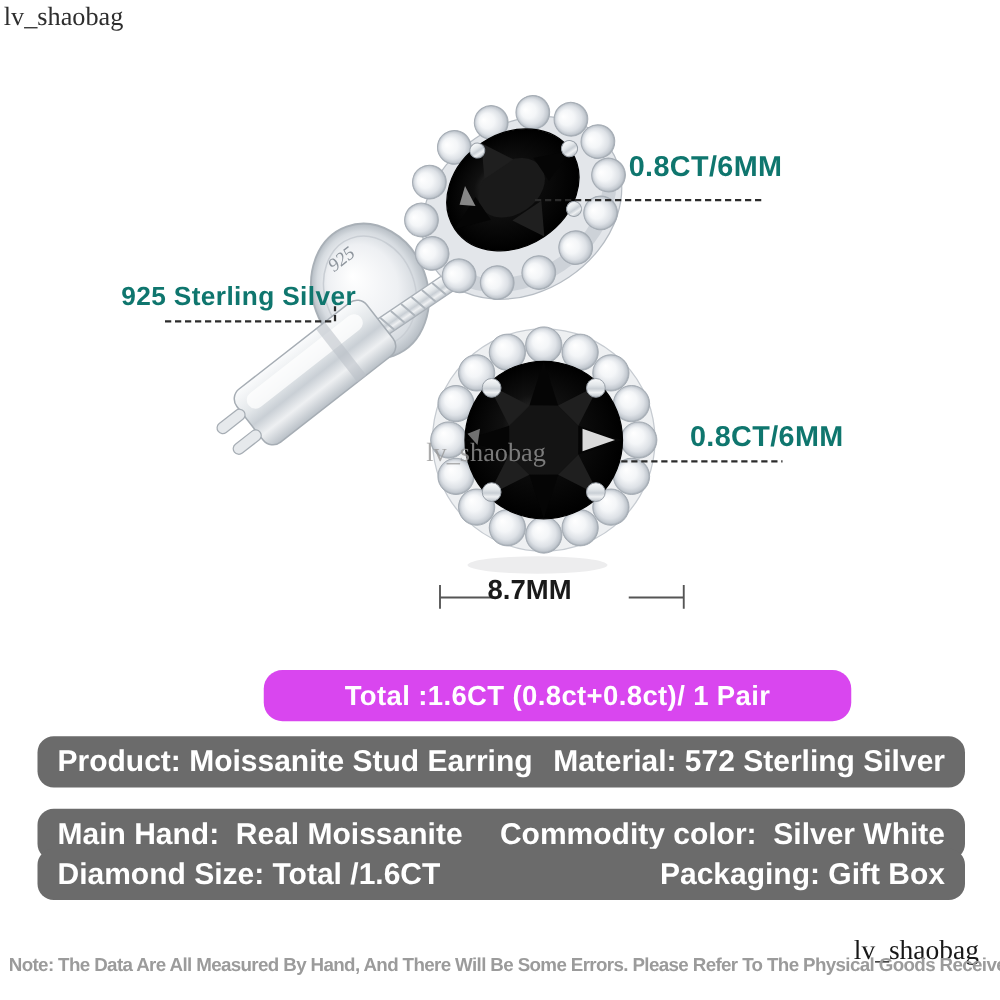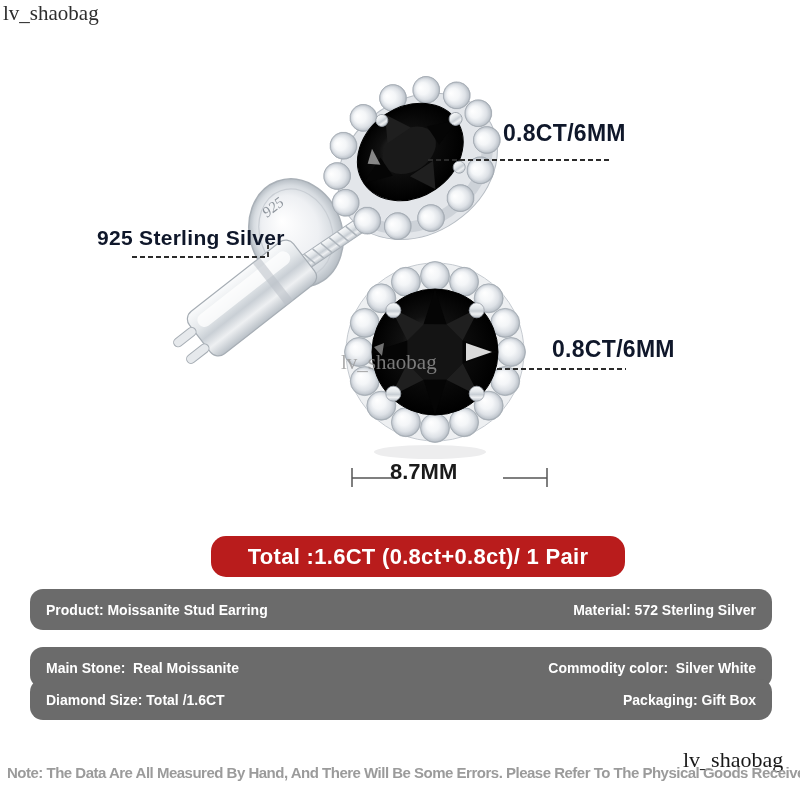--- a/index.html
+++ b/index.html
@@ -3,33 +3,33 @@
 <meta charset="utf-8">
 <style>
   html,body{margin:0;padding:0;background:#fff;}
   .canvas{position:relative;width:800px;height:800px;background:#fff;overflow:hidden;
           font-family:"Liberation Sans",sans-serif;}
   .abs{position:absolute;}
   .wm{font-family:"Liberation Serif",serif;color:#2e2e2e;text-align:center;}
   .wm-top{left:3px;top:1px;font-size:21px;}
   .wm-center{left:341px;top:350px;font-size:21px;color:rgba(150,150,150,.8);}
   .wm-bottom{left:683px;top:747px;font-size:22px;color:#181818;}
-  .ann{font-size:23px;font-weight:600;color:#0f172a;letter-spacing:.3px;text-align:right;}
+  .ann{font-size:23px;font-weight:600;color:#0f766e;letter-spacing:.3px;text-align:right;}
   .ann-top{left:503px;top:120px;}
   .ann-front{left:552px;top:336px;}
   .ann-material{left:73px;top:226px;font-size:21px;margin-left:24px;}
   .measure-text{width:120px;text-align:left;font-size:22px;font-weight:600;color:#1a1a1a;}
   .mm{left:390px;top:459px;}
   .inch{left:390px;top:491px;}
-  .banner{left:211px;top:536px;width:414px;height:41px;background:#b91c1c;border-radius:15px;
+  .banner{left:211px;top:536px;width:470px;height:41px;background:#d946ef;border-radius:15px;
           display:flex;align-items:center;justify-content:center;color:#fff;
           font-size:22px;font-weight:700;letter-spacing:.3px;white-space:pre;}
   .spec-row{left:30px;width:742px;height:41px;background:#6b6b6b;border-radius:13px;
             display:flex;align-items:center;justify-content:space-between;
-            padding:0 16px;box-sizing:border-box;color:#fff;font-size:14px;
+            padding:0 16px;box-sizing:border-box;color:#fff;font-size:24px;
             font-weight:600;white-space:pre;}
   .row-0{top:589px;} .row-1{top:647px;} .row-2{top:679px;}
   .note{left:7px;top:764px;font-size:15px;font-weight:700;color:#9b9b9b;
         letter-spacing:-0.5px;white-space:nowrap;}
   .hs{fill:url(#stoneG);stroke:#a6adb5;stroke-width:.8;}
   .f1{fill:#050505;} .f2{fill:#1f1f1f;} .tb{fill:#141414;}
   .prong{fill:url(#silverG);stroke:#99a0a8;stroke-width:.8;}
   .dash{stroke:#2b2b2b;stroke-width:1.8;stroke-dasharray:5 3;fill:none;}
   .meas{stroke:#555;stroke-width:1.5;fill:none;}
 </style>
@@ -177,21 +177,21 @@
   <div class="abs ann ann-front">0.8CT/6MM</div>
   <div class="abs measure-text mm">8.7MM</div>
 
   <div class="abs banner">Total :1.6CT (0.8ct+0.8ct)/ 1 Pair</div>
 
   <div class="abs spec-row row-0">
     <span>Product: Moissanite Stud Earring</span>
     <span>Material: 572 Sterling Silver</span>
   </div>
   <div class="abs spec-row row-1">
-    <span>Main Stone:  Real Moissanite</span>
+    <span>Main Hand:  Real Moissanite</span>
     <span>Commodity color:  Silver White</span>
   </div>
   <div class="abs spec-row row-2">
     <span>Diamond Size: Total /1.6CT</span>
     <span>Packaging: Gift Box</span>
   </div>
 
   <div class="abs note">Note: The Data Are All Measured By Hand, And There Will Be Some Errors. Please Refer To The Physical Goods Received.</div>
 
 </div>

